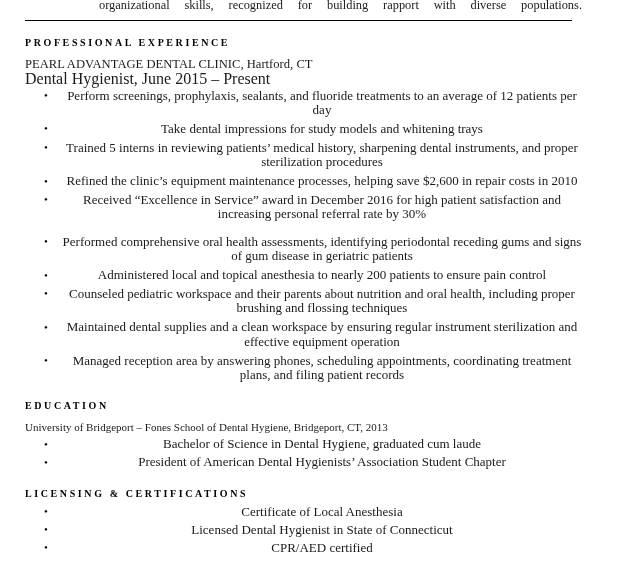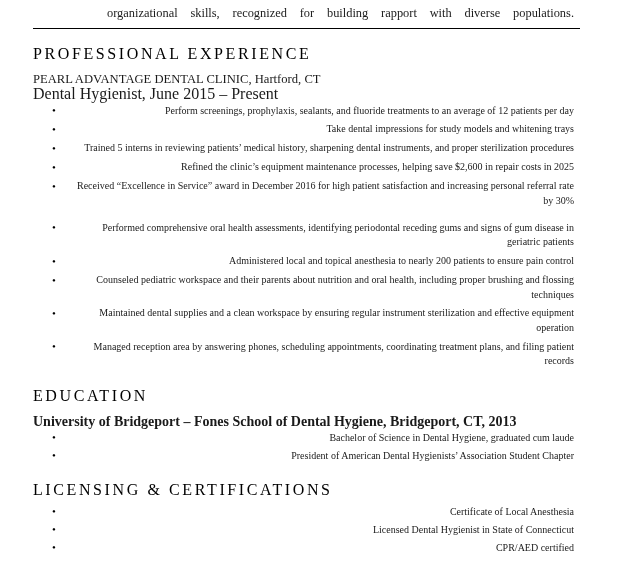--- a/index.html
+++ b/index.html
@@ -12,21 +12,21 @@
     height: 570px;
     overflow: hidden;
     font-family: "Liberation Serif", "DejaVu Serif", serif;
     color: #1a1a1a;
   }
 
   .page {
     position: relative;
     width: 627px;
     height: 570px;
-    padding: 8px;
+    padding: 0;
     box-sizing: border-box;
   }
 
   .content {
     padding-left: 25px;
     padding-right: 45px;
     padding-top: 0px;
   }
 
   
@@ -49,22 +49,22 @@
   .rule {
     border: 0;
     border-top: 1px solid #000000;
     margin: 6px 0 0 0;
     width: 547px;
   }
 
   
   .section-heading {
     font-family: "Liberation Serif", "DejaVu Serif", serif;
-    font-weight: normal;
-    font-size: 16px;
+    font-weight: bold;
+    font-size: 10px;
     letter-spacing: 2.6px;
     margin: 0;
     padding: 0;
     text-transform: uppercase;
     color: #000;
   }
 
   .section {
     margin: 0;
   }
@@ -89,45 +89,45 @@
   }
 
   
   ul.bullets {
     list-style: none;
     margin: 2px 0 0 0;
     padding: 0;
   }
   ul.bullets > li {
     position: relative;
-    font-size: 10px;
+    font-size: 13px;
     line-height: 14.4px;
     padding-left: 37px;
     margin-bottom: 4.5px;
-    text-align: right;
+    text-align: center;
   }
   ul.bullets > li:last-child { margin-bottom: 0; }
   ul.bullets > li::before {
     content: "\2022";
     position: absolute;
     left: 19px;
     top: -0.5px;
     font-size: 11px;
     line-height: 14.4px;
     color: #000;
   }
 
   ul.bullets.tight > li {
     margin-bottom: 3.5px;
   }
 
   
   .edu-title {
-    font-size: 14px;
-    font-weight: bold;
+    font-size: 11px;
+    font-weight: normal;
     line-height: 15px;
     margin: 9px 0 0 0;
   }
 </style>
 </head>
 <body>
 
 <div class="page">
   <div class="content">
 
@@ -138,21 +138,21 @@
     <div class="section section-experience">
       <div class="section-heading">PROFESSIONAL EXPERIENCE</div>
 
       <div class="entry entry-first">
         <div class="entry-title">PEARL ADVANTAGE DENTAL CLINIC, Hartford, CT</div>
         <div class="entry-subtitle">Dental Hygienist, June 2015 – Present</div>
         <ul class="bullets">
           <li>Perform screenings, prophylaxis, sealants, and fluoride treatments to an average of 12 patients per day</li>
           <li>Take dental impressions for study models and whitening trays</li>
           <li>Trained 5 interns in reviewing patients’ medical history, sharpening dental instruments, and proper sterilization procedures</li>
-          <li>Refined the clinic’s equipment maintenance processes, helping save $2,600 in repair costs in 2025</li>
+          <li>Refined the clinic’s equipment maintenance processes, helping save $2,600 in repair costs in 2010</li>
           <li>Received “Excellence in Service” award in December 2016 for high patient satisfaction and increasing personal referral rate by 30%</li>
         </ul>
       </div>
 
       <div class="entry" style="margin-top:13px;">
         <ul class="bullets">
           <li>Performed comprehensive oral health assessments, identifying periodontal receding gums and signs of gum disease in geriatric patients</li>
           <li>Administered local and topical anesthesia to nearly 200 patients to ensure pain control</li>
           <li>Counseled pediatric workspace and their parents about nutrition and oral health, including proper brushing and flossing techniques</li>
           <li>Maintained dental supplies and a clean workspace by ensuring regular instrument sterilization and effective equipment operation</li>

